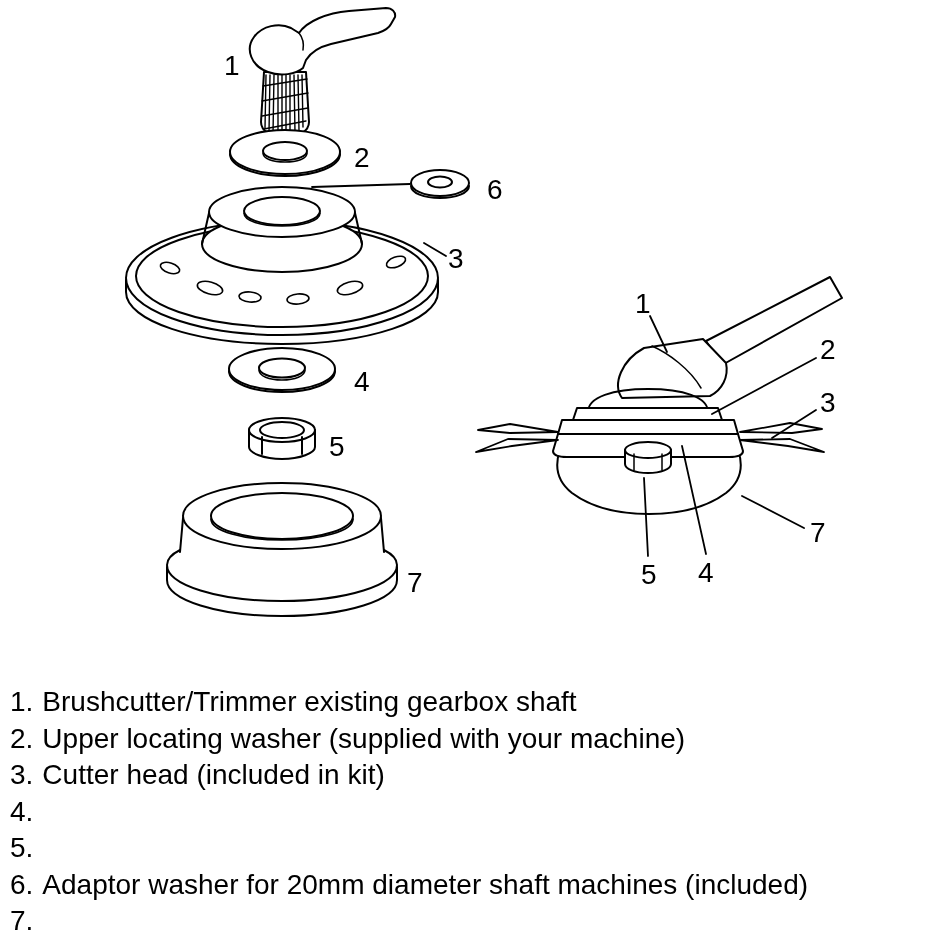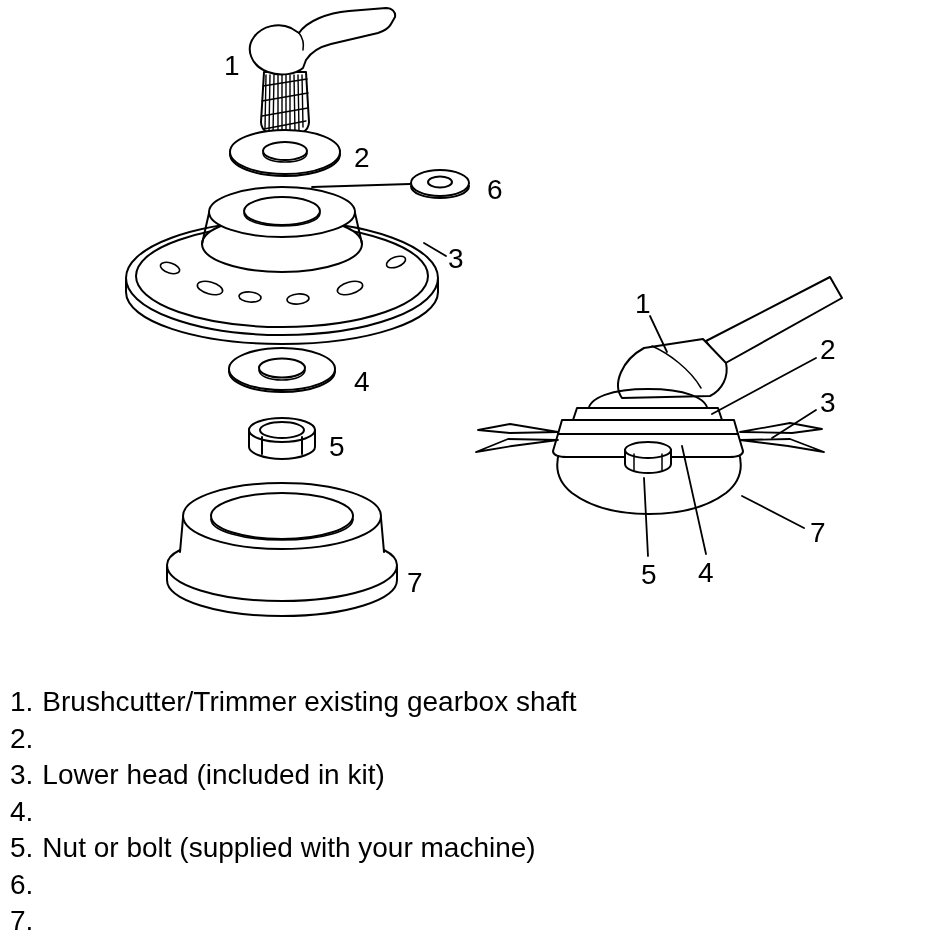--- a/index.html
+++ b/index.html
@@ -173,33 +173,34 @@
     </g>
   </svg>
 
   <div class="legend">
     <div class="legend-row">
       <span class="legend-num">1.</span>
       <span class="legend-text">Brushcutter/Trimmer existing gearbox shaft</span>
     </div>
     <div class="legend-row">
       <span class="legend-num">2.</span>
+      <span class="legend-text">Upper locating washer (supplied with your machine)</span>
     </div>
     <div class="legend-row">
       <span class="legend-num">3.</span>
-      <span class="legend-text">Lower head (included in kit)</span>
+      <span class="legend-text">Cutter head (included in kit)</span>
     </div>
     <div class="legend-row">
       <span class="legend-num">4.</span>
     </div>
     <div class="legend-row">
       <span class="legend-num">5.</span>
-      <span class="legend-text">Nut or bolt (supplied with your machine)</span>
     </div>
     <div class="legend-row">
       <span class="legend-num">6.</span>
+      <span class="legend-text">Adaptor washer for 20mm diameter shaft machines (included)</span>
     </div>
     <div class="legend-row">
       <span class="legend-num">7.</span>
     </div>
   </div>
 
 </div>
 
 </body></html>

